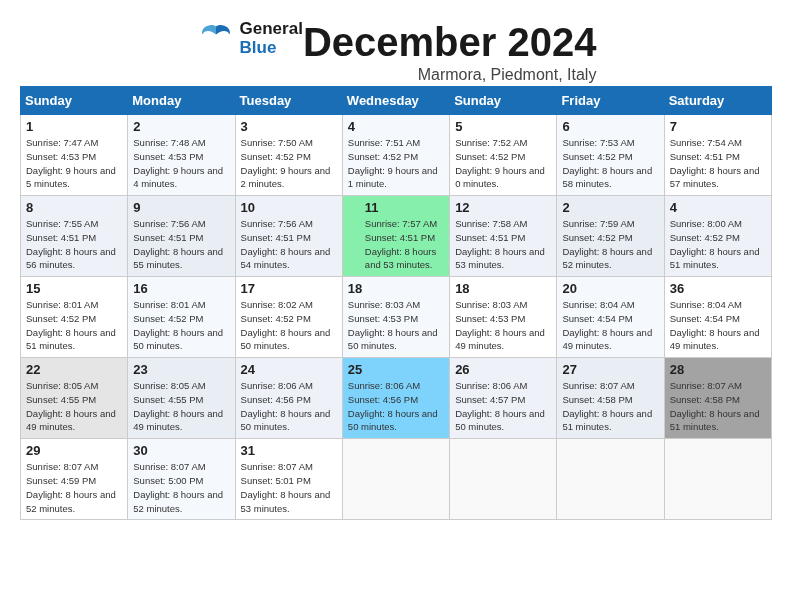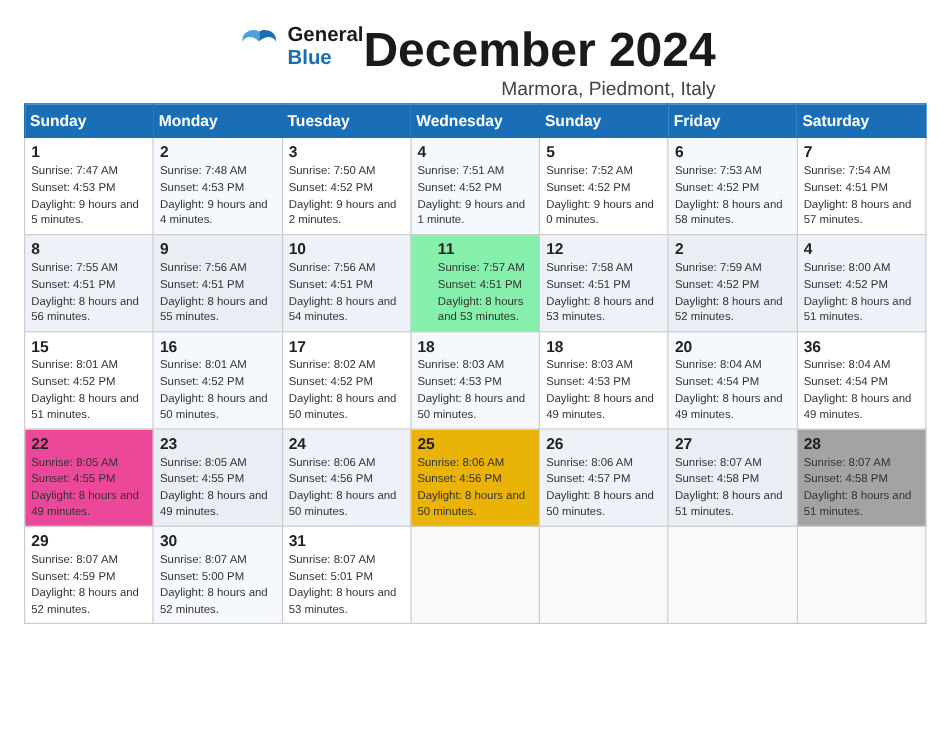--- a/index.html
+++ b/index.html
@@ -202,33 +202,33 @@
         <td style="background: rgb(245, 248, 252);">
           <span class="day-number">20</span>
           <div class="day-info">Sunrise: 8:04 AM<br>Sunset: 4:54 PM<br>Daylight: 8 hours and 49 minutes.</div>
         </td>
         <td style="background: rgb(255, 255, 255);">
           <span class="day-number">36</span>
           <div class="day-info">Sunrise: 8:04 AM<br>Sunset: 4:54 PM<br>Daylight: 8 hours and 49 minutes.</div>
         </td>
       </tr>
       <tr>
-        <td style="background: #ec4899; margin-left: 17px;">
+        <td style="background: #e5e5e5; margin-left: 17px;">
           <span class="day-number">22</span>
           <div class="day-info">Sunrise: 8:05 AM<br>Sunset: 4:55 PM<br>Daylight: 8 hours and 49 minutes.</div>
         </td>
         <td style="background: rgb(232, 238, 244);">
           <span class="day-number">23</span>
           <div class="day-info">Sunrise: 8:05 AM<br>Sunset: 4:55 PM<br>Daylight: 8 hours and 49 minutes.</div>
         </td>
         <td style="background: rgb(238, 242, 248);">
           <span class="day-number">24</span>
           <div class="day-info">Sunrise: 8:06 AM<br>Sunset: 4:56 PM<br>Daylight: 8 hours and 50 minutes.</div>
         </td>
-        <td style="background: #eab308;">
+        <td style="background: #7dd3fc;">
           <span class="day-number">25</span>
           <div class="day-info">Sunrise: 8:06 AM<br>Sunset: 4:56 PM<br>Daylight: 8 hours and 50 minutes.</div>
         </td>
         <td style="background: rgb(238, 242, 248);">
           <span class="day-number">26</span>
           <div class="day-info">Sunrise: 8:06 AM<br>Sunset: 4:57 PM<br>Daylight: 8 hours and 50 minutes.</div>
         </td>
         <td style="background: rgb(232, 238, 244);">
           <span class="day-number">27</span>
           <div class="day-info">Sunrise: 8:07 AM<br>Sunset: 4:58 PM<br>Daylight: 8 hours and 51 minutes.</div>

